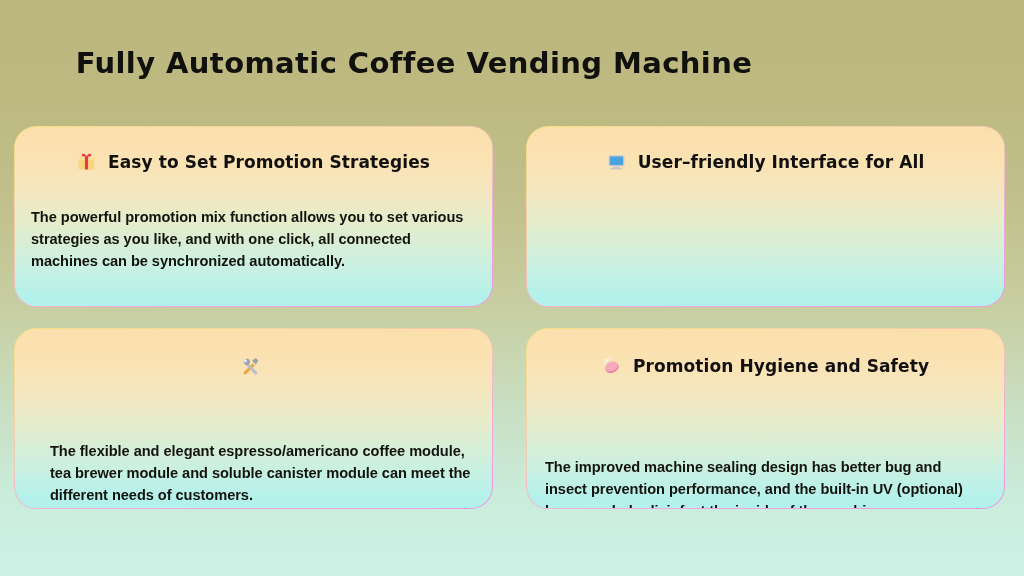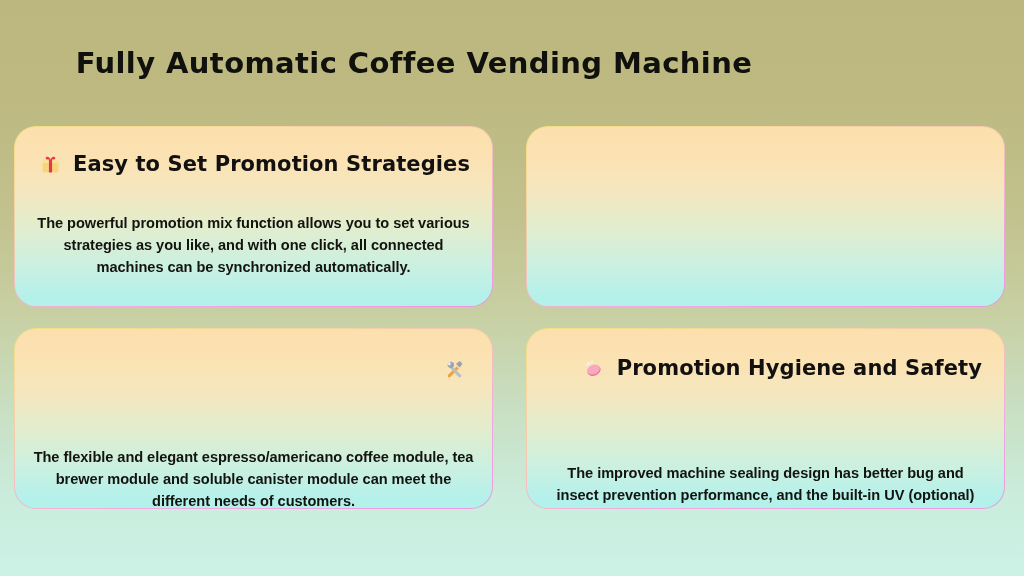--- a/index.html
+++ b/index.html
@@ -94,50 +94,50 @@
       linear-gradient(165deg,
         #f3e084 0%,
         #f6d79b 20%,
         #f3c6b6 45%,
         #f3a9e2 70%,
         #ef96e0 100%) border-box;
     border: 1.8px solid transparent;
   }
 
   .card-heading {
-    margin: 0;
-    text-align: right;
+    margin: 12px;
+    text-align: center;
     font-family: "DejaVu Sans", sans-serif;
-    font-size: 21px;
+    font-size: 17px;
     font-weight: bold;
     color: #121110;
     line-height: 1.42;
     letter-spacing: 0.1px;
     padding: 0 6px;
   }
 
   .card-body {
     margin: 0;
-    text-align: center;
+    text-align: left;
     font-family: "Liberation Sans", sans-serif;
     font-size: 14.6px;
     font-weight: bold;
     color: #14140f;
     line-height: 1.52;
     letter-spacing: -0.05px;
   }
 
   .card-1 .card-heading { margin-top: 9px; }
   .card-1 .card-body { margin-top: 32px; }
 
   .card-2 .card-heading { margin-top: 9px; }
   .card-2 .card-body { margin-top: 32px; padding: 0 2px; }
 
   .card-3 .card-heading { margin-top: 11px; }
-  .card-3 .card-body { margin-top: 62px; padding: 0 2px; }
+  .card-3 .card-body { margin-top: 62px; padding: 0 2px; margin-left: 17px; }
 
   .card-4 .card-heading { margin-top: 11px; }
   .card-4 .card-body { margin-top: 78px; padding: 0 2px; }
 
   
   .ico {
     display: inline-block;
     width: 19px;
     height: 19px;
     vertical-align: -3px;
@@ -164,20 +164,31 @@
             <path d="M18 8c-3-6-9-6-9-2 0 3 5 3 9 2z" fill="#e8374a"></path>
             <path d="M18 8c3-6 9-6 9-2 0 3-5 3-9 2z" fill="#e8374a"></path>
           </svg>
         </span>
         <span>Easy to Set Promotion Strategies</span>
       </div>
       <p class="card-body">The powerful promotion mix function allows you to set various strategies as you like, and with one click, all connected machines can be synchronized automatically.</p>
     </div>
 
     <div class="card card-2">
+      <div class="card-heading">
+        <span class="ico">
+          <svg viewBox="0 0 36 36">
+            <rect x="3" y="6" width="30" height="21" rx="2.5" fill="#c7c9cc"></rect>
+            <rect x="5.5" y="8.5" width="25" height="16" rx="1.2" fill="#4aa3e0"></rect>
+            <rect x="12" y="27" width="12" height="3" fill="#c7c9cc"></rect>
+            <rect x="7" y="30" width="22" height="3" rx="1" fill="#c7c9cc"></rect>
+          </svg>
+        </span>
+        <span>User–friendly Interface for All</span>
+      </div>
     </div>
 
     <div class="card card-3">
       <div class="card-heading">
         <span class="ico">
           <svg viewBox="0 0 36 36">
             <path d="M6 30l16-16 4 4-16 16a2.8 2.8 0 0 1-4-4z" fill="#f0a23c"></path>
             <path d="M21 9l7-5 5 5-5 7-4-3z" fill="#9aa3ab"></path>
             <path d="M30 30L14 14l-4 4 16 16a2.8 2.8 0 0 0 4-4z" fill="#b8c0c7"></path>
             <circle cx="11" cy="11" r="6" fill="#9aa3ab"></circle>

